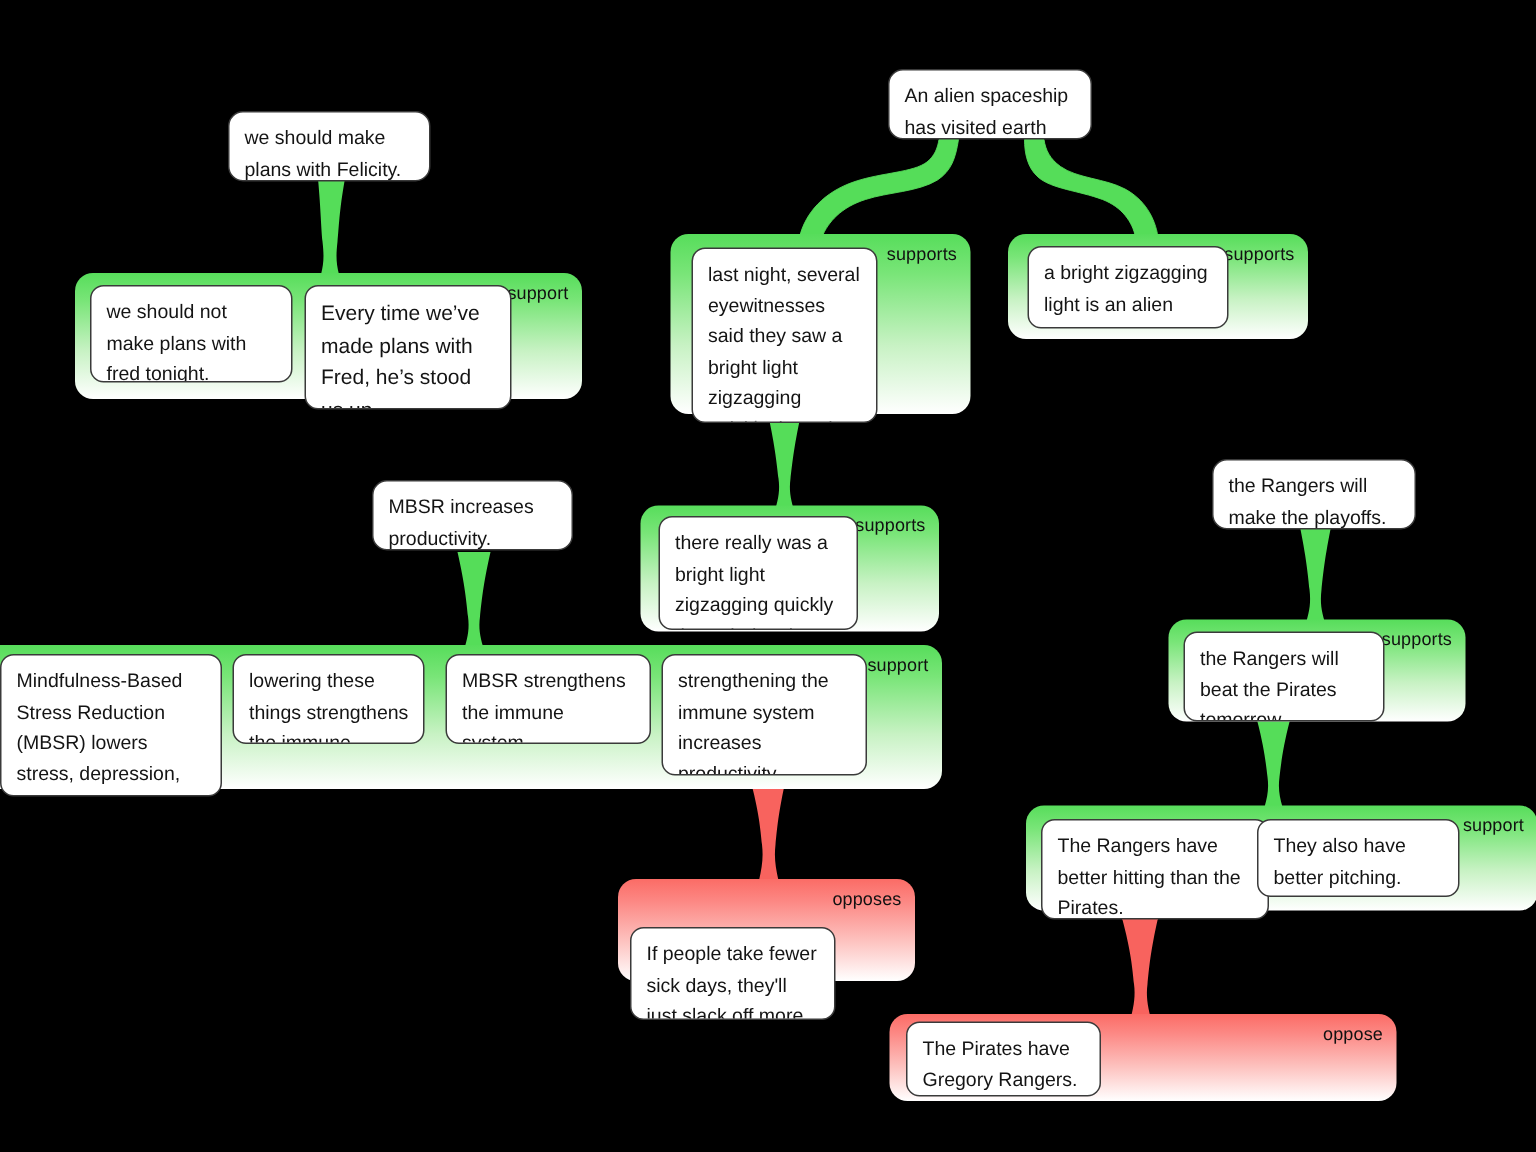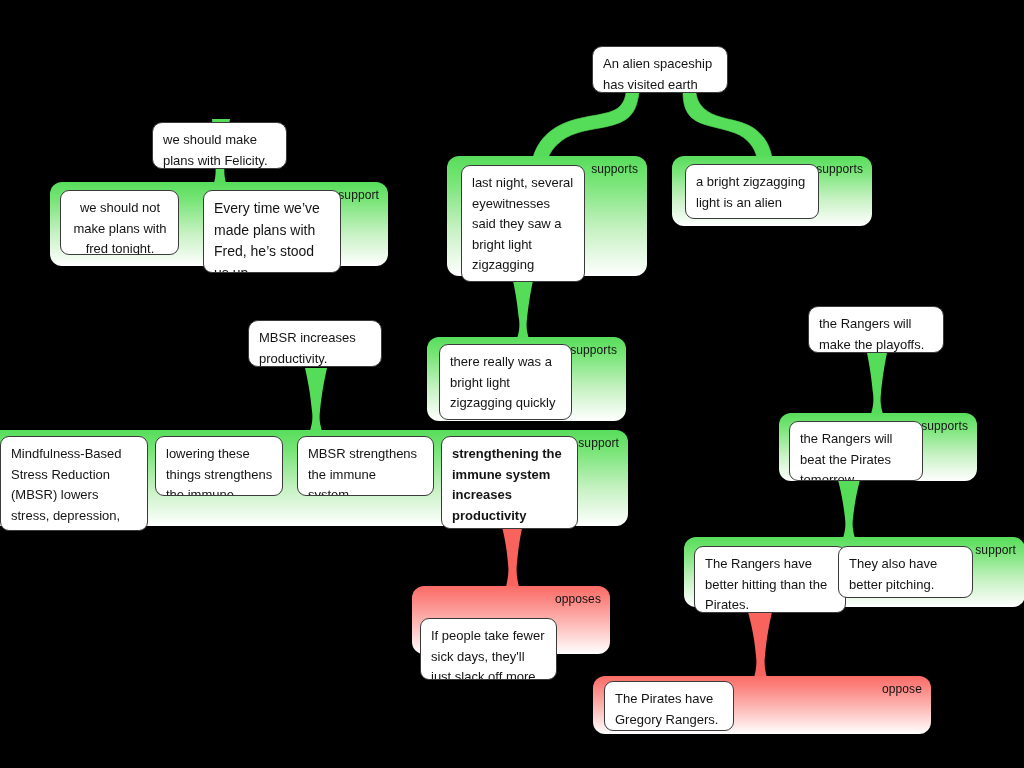--- a/index.html
+++ b/index.html
@@ -124,28 +124,28 @@
     <span>a bright zigzagging light is an alien spaceship.</span>
   </div>
 
   <div class="group support" style="left:427px; top:337px; width:199px; height:84px;">
     <span class="group-label">supports</span>
   </div>
   <div class="card" style="left:439px; top:344px; width:133px; height:76px;">
     <span>there really was a bright light zigzagging quickly through the sky</span>
   </div>
 
-  <div class="card root" style="left:152px; top:74px; width:135px; height:47px;margin-top:48px;">
+  <div class="card root" style="left:152px; top:74px; width:135px; height:47px;">
     <span>we should make plans with Felicity.</span>
   </div>
 
   <div class="group support" style="left:50px; top:182px; width:338px; height:84px;">
     <span class="group-label">support</span>
   </div>
-  <div class="card" style="left:60px; top:190px; width:119px; height:65px;text-align:center;">
+  <div class="card" style="left:60px; top:190px; width:135px; height:65px;">
     <span>we should not make plans with fred tonight.</span>
   </div>
   <div class="card big" style="left:203px; top:190px; width:138px; height:83px;">
     <span>Every time we’ve made plans with Fred, he’s stood us up.</span>
   </div>
 
   <div class="card root" style="left:248px; top:320px; width:134px; height:47px;">
     <span>MBSR increases productivity.</span>
   </div>
 
@@ -154,21 +154,21 @@
   </div>
   <div class="card" style="left:0px; top:436px; width:148px; height:95px;">
     <span>Mindfulness-Based Stress Reduction (MBSR) lowers stress, depression, and anxiety</span>
   </div>
   <div class="card" style="left:155px; top:436px; width:128px; height:60px;">
     <span>lowering these things strengthens the immune system</span>
   </div>
   <div class="card" style="left:297px; top:436px; width:137px; height:60px;">
     <span>MBSR strengthens the immune system.</span>
   </div>
-  <div class="card" style="left:441px; top:436px; width:137px; height:93px;font-weight:bold;">
+  <div class="card" style="left:441px; top:436px; width:137px; height:81px;">
     <span>strengthening the immune system increases productivity</span>
   </div>
 
   <div class="group oppose" style="left:412px; top:586px; width:198px; height:68px;">
     <span class="group-label">opposes</span>
   </div>
   <div class="card" style="left:420px; top:594px; width:137px; height:62px;margin-top:24px;">
     <span>If people take fewer sick days, they'll just slack off more.</span>
   </div>
 

